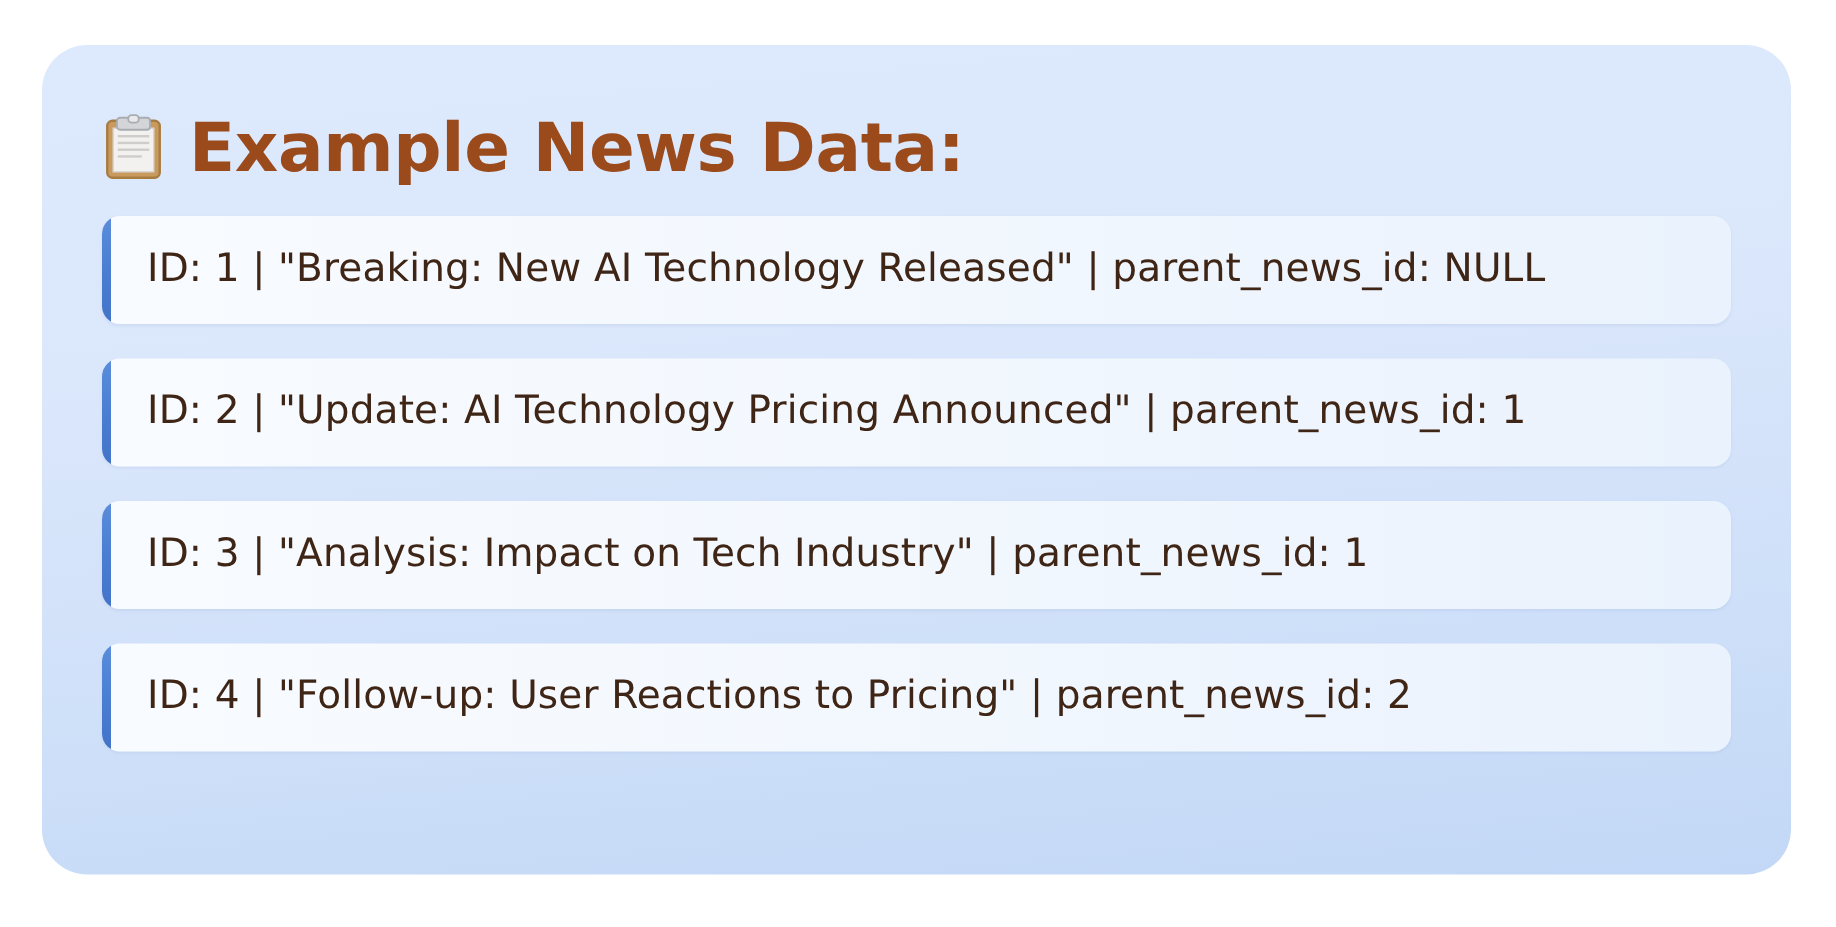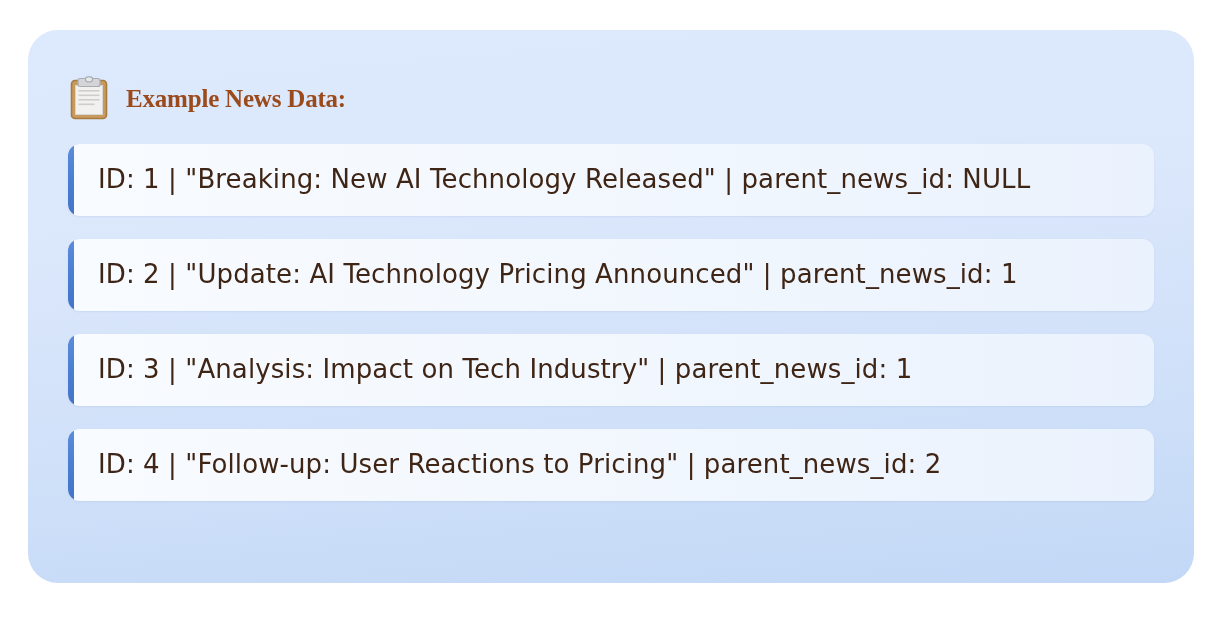--- a/index.html
+++ b/index.html
@@ -37,27 +37,26 @@
 
   .clipboard-icon {
     width: 38px;
     height: 44px;
     position: relative;
     flex: 0 0 auto;
     display: block;
   }
 
   .panel-title {
-    font-size: 25px;
+    font-size: 45px;
     font-weight: bold;
     color: #9b4a1c;
     letter-spacing: -0.2px;
     line-height: 1;
     white-space: nowrap;
-    font-family: Liberation Serif, serif;
   }
 
   .rows {
     display: flex;
     flex-direction: column;
     gap: 23px;
   }
 
   .row-card {
     position: relative;

